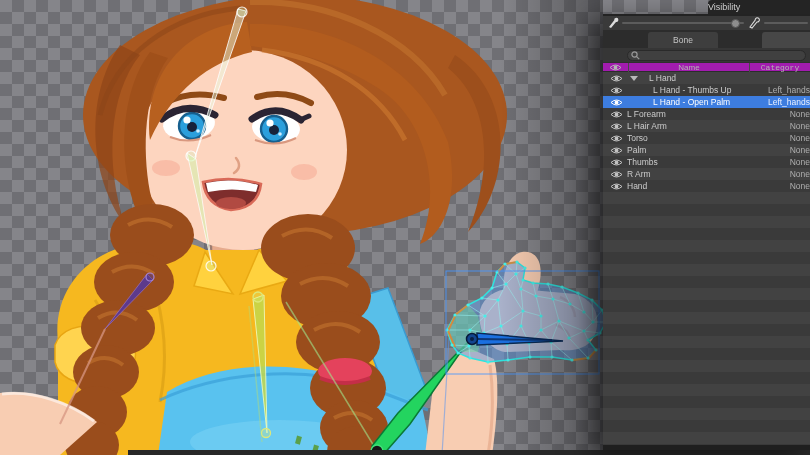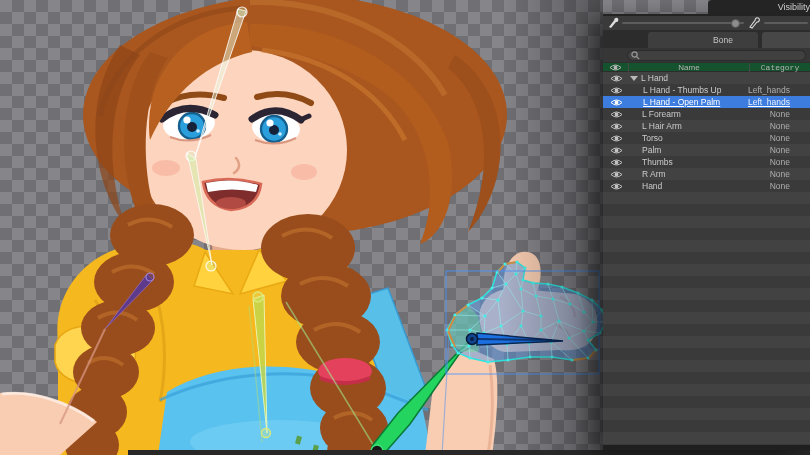--- a/index.html
+++ b/index.html
@@ -12,56 +12,56 @@
       linear-gradient(45deg,var(--checker_dark,#6f6f74) 25%,transparent 25%,transparent 75%,var(--checker_dark,#6f6f74) 75%);
     background-size:24px 24px;background-position:0 0,12px 12px;}
   .canvas-shade{position:absolute;top:0;left:500px;width:103px;height:455px;
     background:linear-gradient(to right,rgba(0,0,0,0),rgba(0,0,0,0.32));pointer-events:none;}
   .bottom-strip{position:absolute;left:128px;right:0;top:450px;height:5px;background:#282828;}
   
   .panel{position:absolute;left:603px;top:14px;width:207px;height:436px;
     background:var(--panel_bg,#3a3a3a);border-top:2px solid #232323;border-bottom:5px solid #1f1f1f;
     box-sizing:border-box;box-shadow:-12px 6px 24px rgba(0,0,0,.5);color:var(--panel_text,#c8c8c8);}
   .panel-title{position:absolute;left:708px;top:0;width:102px;height:14px;background:#242424;
-    border-radius:4px 0 0 0;display:flex;align-items:center;justify-content:flex-end;
+    border-radius:4px 0 0 0;display:flex;align-items:center;justify-content:flex-start;
     font-size:9px;color:#cfcfcf;z-index:5;}
   .oprow{position:absolute;top:0;left:0;right:0;height:14px;}
   .opicon{position:absolute;top:1px;width:12px;height:12px;}
   .track{position:absolute;top:6px;height:2px;background:#5c5c5c;border-radius:1px;}
   .thumb{position:absolute;top:2px;width:9px;height:9px;border-radius:50%;
     background:#8d8d8d;border:1px solid #555;box-sizing:border-box;}
   .tabbar{position:absolute;top:14px;left:0;right:0;height:18px;background:#2c2c2c;}
   .tab{position:absolute;bottom:0;height:16px;font-size:8.5px;color:#c4c4c4;
     display:flex;align-items:center;justify-content:center;border-radius:3px 3px 0 0;}
-  .tab-bone{left:45px;width:70px;background:#3e3e3e;padding-left:40px;}
+  .tab-bone{left:45px;width:70px;background:#3e3e3e;}
   .tab-partial{left:159px;width:48px;background:#474747;border-radius:3px 0 0 0;}
   .searchrow{position:absolute;top:32px;left:0;right:0;height:14px;background:#363636;}
   .searchbox{position:absolute;left:24px;right:4px;top:1.5px;height:11px;background:#404040;
     border:1px solid #2a2a2a;border-radius:6px;box-sizing:border-box;display:flex;align-items:center;}
   .searchbox svg{margin-left:3px;}
   .searchbox input{flex:1;border:none;background:transparent;outline:none;height:9px;
     font-size:8px;color:#ddd;padding:0 4px 0 2px;font-family:"Liberation Sans",sans-serif;}
-  .hdr{position:absolute;top:46px;left:0;right:0;height:10px;background:#14532d;
+  .hdr{position:absolute;top:46px;left:0;right:0;height:10px;background:#a21caf;
     border-top:1px solid #2f2f2f;border-bottom:1px solid #2c2c2c;box-sizing:border-box;
     display:flex;align-items:center;font-size:8px;color:#b5b5b5;}
   .hdr .heye{width:25px;display:flex;justify-content:center;}
   .hdr .hname{width:120px;text-align:center;border-left:1px solid #484848;}
   .hdr .hcat{flex:1;text-align:center;border-left:1px solid #484848;font-family:Liberation Mono, monospace;}
   .rows{position:absolute;top:56px;left:0;right:0;bottom:0;
     background:repeating-linear-gradient(to bottom,#424242 0 12px,#3a3a3a 12px 24px);}
   .row{height:12px;display:flex;align-items:center;font-size:8.5px;color:#cccccc;
     white-space:nowrap;overflow:hidden;}
   .row .eye{width:13px;margin-left:7px;flex:0 0 auto;color:#c2c2c2;display:flex;align-items:center;}
-  .row.sel{background:var(--selection_blue,#3d7de0);color:#ffffff;text-decoration:underline;}
+  .row.sel{background:var(--selection_blue,#3d7de0);color:#ffffff;}
   .row.sel .eye{color:#fff;}
   .tri{width:0;height:0;border-left:4px solid transparent;border-right:4px solid transparent;
     border-top:5px solid #b8b8b8;margin:0 3px 0 7px;flex:0 0 auto;}
-  .rname{margin-left:19px;}
-  .lvl1 .rname{margin-left:20px;}
-  .rcat{margin-left:auto;padding-right:20px;color:#aeaeae;}
+  .rname{margin-left:4px;}
+  .lvl1 .rname{margin-left:30px;}
+  .rcat{margin-left:auto;color:#aeaeae;}
   .row.sel .rcat{color:#e8f0ff;}
 </style>
 </head>
 <body>
 
 <div class="stage">
 
   <div class="canvas">
     <svg width="810" height="455" viewBox="0 0 810 455">
 
@@ -293,21 +293,21 @@
 
     <div class="rows">
       <div class="row lvl0">
         <span class="eye">
             <svg width="13" height="9" viewBox="0 0 13 9">
               <path d="M1,4.5 Q6.5,-0.5 12,4.5 Q6.5,9.5 1,4.5 Z" fill="none" stroke="currentColor" stroke-width="1"></path>
               <circle cx="6.5" cy="4.5" r="1.9" fill="currentColor"></circle>
             </svg>
           </span>
         <span class="tri"></span>
-        <span class="rname" style="margin-left:0">L Hand</span>
+        <span class="rname" style="margin-left:8px">L Hand</span>
         <span class="rcat"></span>
       </div>
       <div class="row lvl1">
         <span class="eye">
             <svg width="13" height="9" viewBox="0 0 13 9">
               <path d="M1,4.5 Q6.5,-0.5 12,4.5 Q6.5,9.5 1,4.5 Z" fill="none" stroke="currentColor" stroke-width="1"></path>
               <circle cx="6.5" cy="4.5" r="1.9" fill="currentColor"></circle>
             </svg>
           </span>
         <span class="rname">L Hand - Thumbs Up</span>

